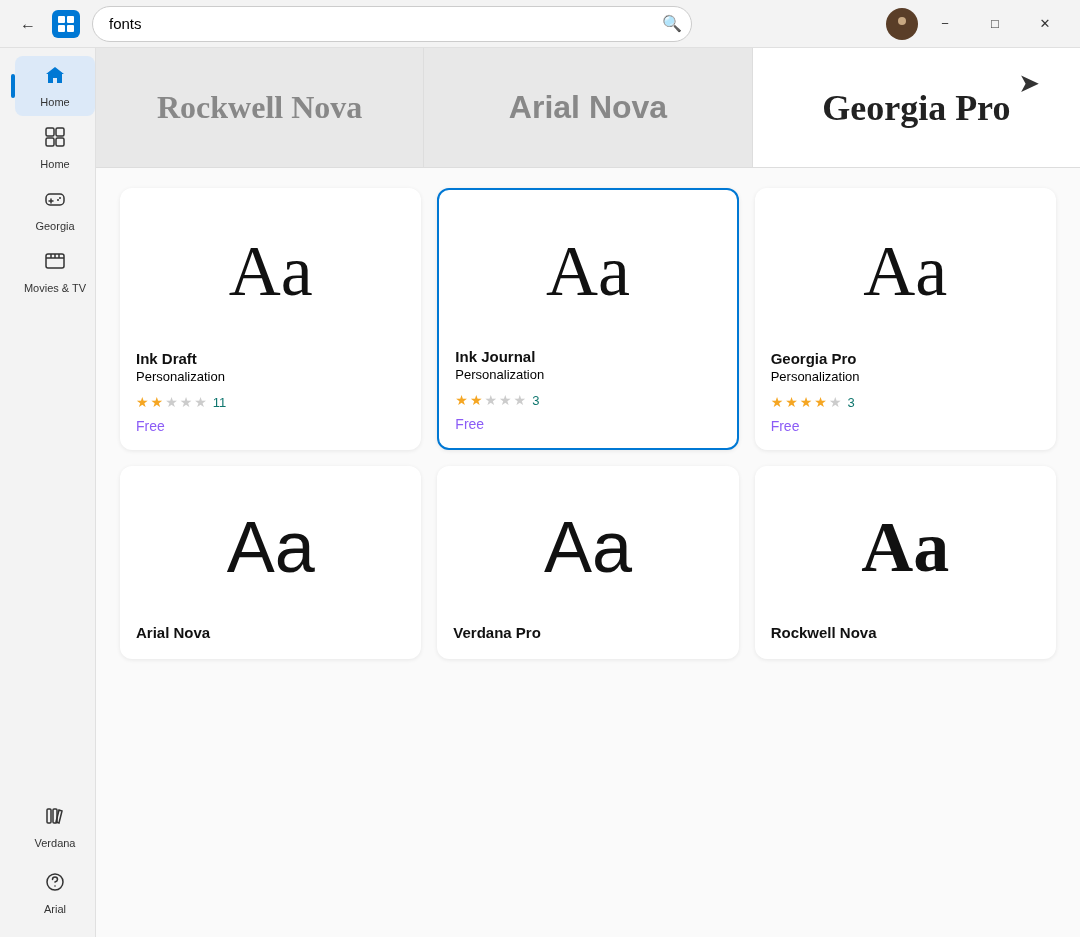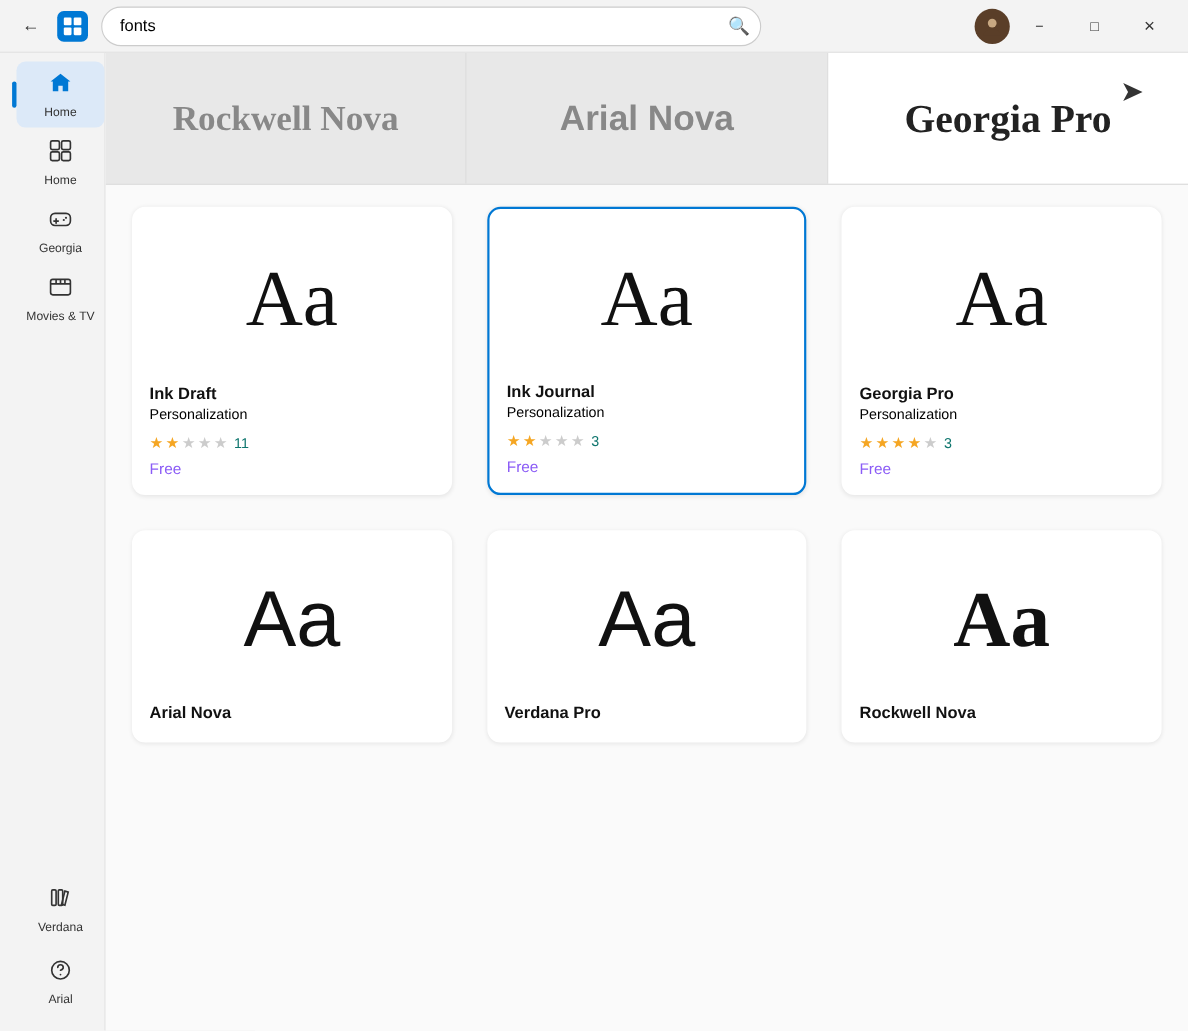--- a/index.html
+++ b/index.html
@@ -203,21 +203,21 @@
       font-family: Georgia, serif;
       font-size: 36px;
       font-weight: bold;
       color: #222;
     }
 
     
     .app-grid {
       display: grid;
       grid-template-columns: repeat(3, 1fr);
-      gap: 32px;
+      gap: 16px;
       padding: 20px 24px;
     }
     .app-card {
       background: white;
       border-radius: 12px;
       padding: 16px;
       box-shadow: 0 1px 4px rgba(0,0,0,0.08);
       cursor: pointer;
       transition: box-shadow 0.15s;
       min-height: 200px;

